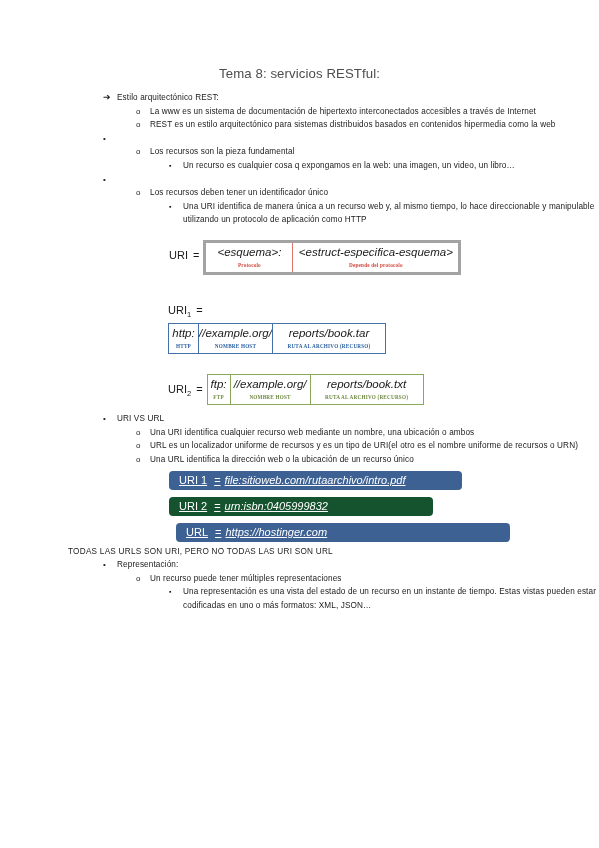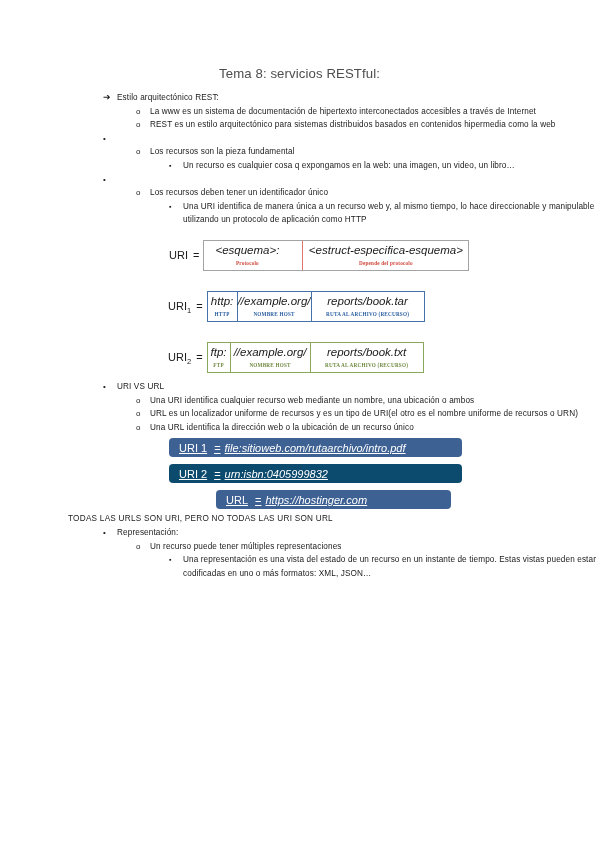--- a/index.html
+++ b/index.html
@@ -107,21 +107,21 @@
     font-size: 5.2px;
     line-height: 9px;
     font-weight: bold;
     white-space: nowrap;
     margin-top: 1px;
     font-family: "Liberation Serif", serif;
     letter-spacing: 0.2px;
   }
 
   
-  .d-red .diag-box { border: 1px solid #a3a3a3; gap: 12px; }
+  .d-red .diag-box { border: 3px solid #a3a3a3; }
   .d-red .cell + .cell { border-left: 1px solid #e0736c; }
   .d-red .sub { color: #d1483c; }
 
   
   .d-blue .diag-box { border: 1px solid #4472a8; }
   .d-blue .cell + .cell { border-left: 1px solid #4472a8; }
   .d-blue .sub { color: #2b5fa0; }
 
   
   .d-green .diag-box { border: 1px solid #8aa85a; }
@@ -208,21 +208,21 @@
           <div class="cell" style="width: 86px;">
             <div class="main">&lt;esquema&gt;:</div>
             <div class="sub">Protocolo</div>
           </div>
           <div class="cell" style="width: 166px;">
             <div class="main">&lt;estruct-especifica-esquema&gt;</div>
             <div class="sub">Depende del protocolo</div>
           </div>
         </div>
       </div>
-      <div class="diagram d-blue" style="padding-left: 168px; margin-top: 20px;">
+      <div class="diagram d-blue" style="padding-left: 168px; margin-top: 20px; flex-direction: column;">
         <div class="diag-label"><span>URI</span><sub>1</sub><span style="margin: 0px 4px 0px 5px;">=</span></div>
         <div class="diag-box">
           <div class="cell" style="width: 29px;">
             <div class="main">http:</div>
             <div class="sub">HTTP</div>
           </div>
           <div class="cell" style="width: 74px;">
             <div class="main">//example.org/</div>
             <div class="sub">NOMBRE HOST</div>
           </div>
@@ -276,28 +276,28 @@
 
   <div id="bluebar-area">
       <div style="padding-left: 169px; margin-top: 0px;">
         <div class="bluebar" style="width: 293px; background: rgb(61, 97, 147);">
           <span class="lbl">URI 1</span>
           <span class="eq">=</span>
           <span class="val">file:sitioweb.com/rutaarchivo/intro.pdf</span>
         </div>
       </div>
       <div style="padding-left: 169px; margin-top: 7px;">
-        <div class="bluebar" style="width: 293px; background: #0c4a6e;">
+        <div class="bluebar" style="width: 264px; background: #14532d;">
           <span class="lbl">URI 2</span>
           <span class="eq">=</span>
           <span class="val">urn:isbn:0405999832</span>
         </div>
       </div>
       <div style="padding-left: 176px; margin-top: 7px;">
-        <div class="bluebar" style="width: 235px; background: rgb(61, 97, 147); margin-left: 40px;">
+        <div class="bluebar" style="width: 334px; background: rgb(61, 97, 147);">
           <span class="lbl">URL</span>
           <span class="eq">=</span>
           <span class="val">https://hostinger.com</span>
         </div>
       </div>
     </div>
 
   <div style="height:3px"></div>
 
   <div class="allcaps-note" style="padding-left:68px">TODAS LAS URLS SON URI, PERO NO TODAS LAS URI SON URL</div>

